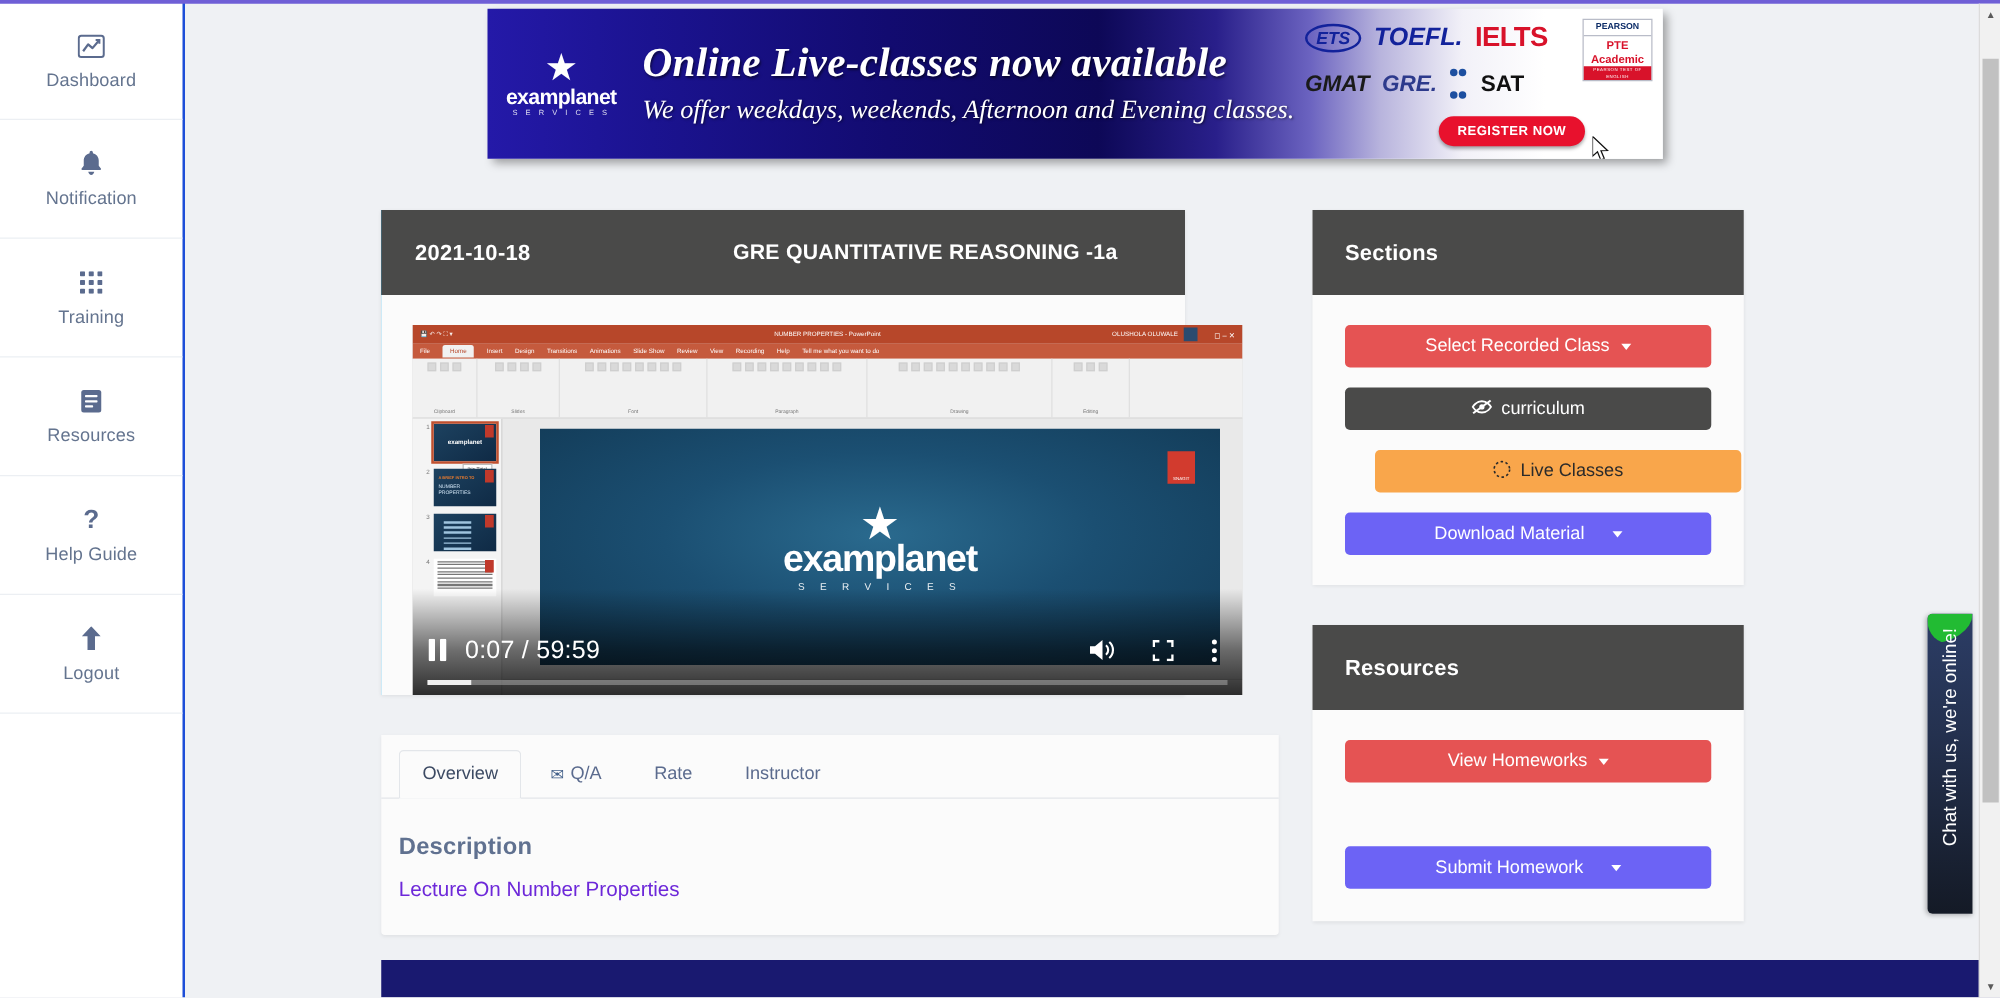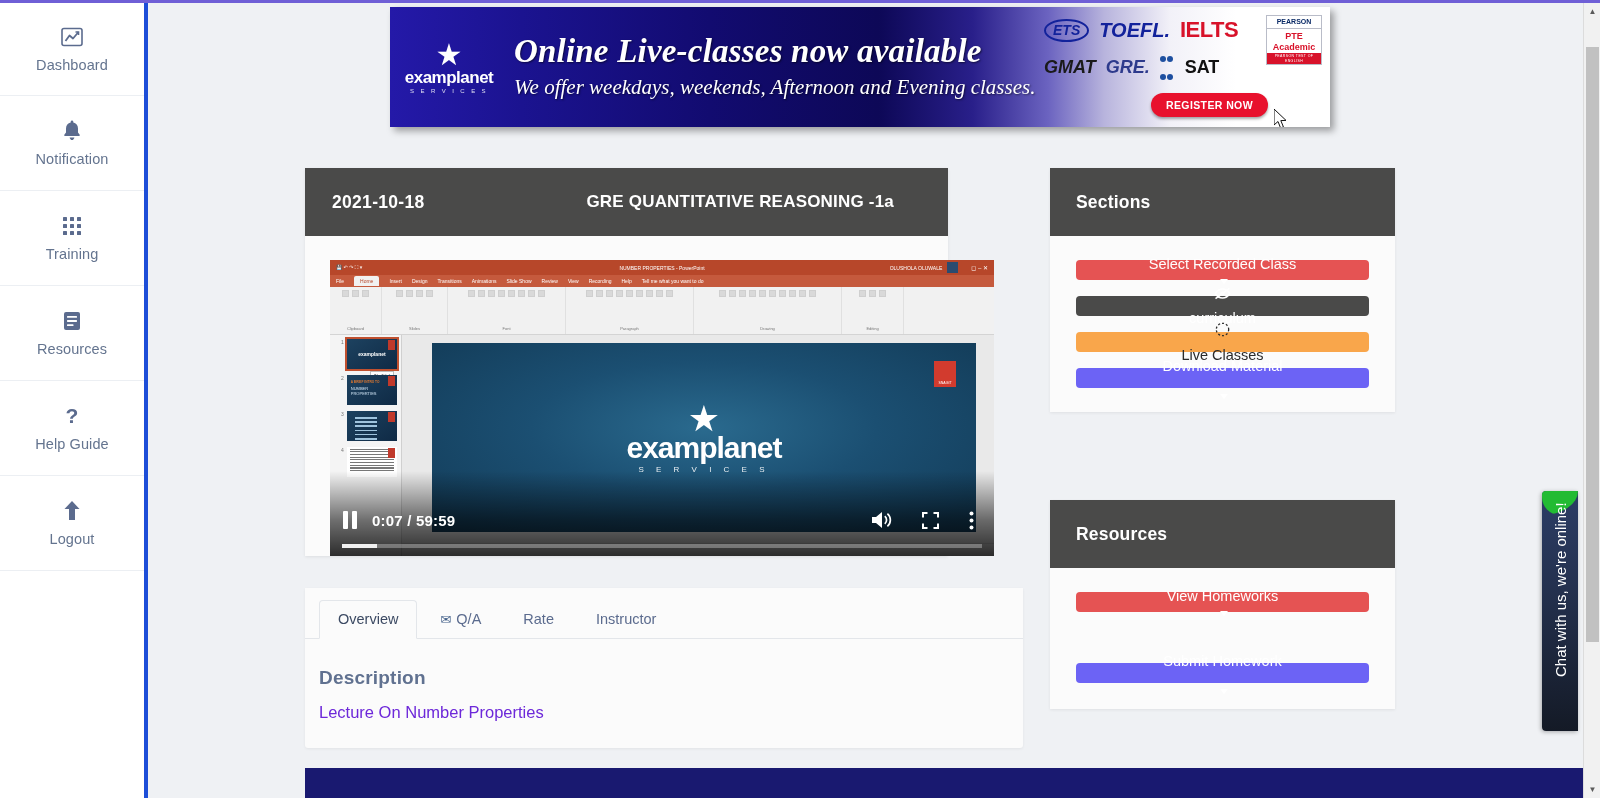--- a/index.html
+++ b/index.html
@@ -18,21 +18,21 @@
   .app {
     position: relative;
     width: 1600px; height: 798px;
     display: flex;
   }
 
   
   .sidebar {
     width: 148px;
     background: #ffffff;
-    border-right: 4px solid #1d4ed8;
+    border-right: 2px solid #1d4ed8;
     flex: 0 0 148px;
     padding-top: 3px;
     z-index: 10;
   }
   .nav-item {
     height: 95px;
     border-bottom: 1px solid #eceff3;
     display: flex;
     flex-direction: column;
     align-items: center;
@@ -293,21 +293,21 @@
   }
   .ctrl-bar {
     position: absolute; left: 0; right: 0; bottom: 0; height: 60px;
     display: flex; align-items: center;
     padding: 0 12px 12px 12px;
     color: #fff;
   }
   .ctrl-left { display: flex; align-items: center; gap: 14px; }
   .ctrl-right { margin-left: auto; display: flex; align-items: center; gap: 30px; padding-right: 8px;}
   .ctrl-btn { cursor: pointer; display: flex; align-items: center; }
-  .time { font-size: 15px; font-weight: bold; letter-spacing: .2px; }
+  .time { font-size: 20px; font-weight: normal; letter-spacing: .2px; }
   .progress {
     position: absolute; left: 12px; right: 12px; bottom: 8px;
     height: 4px; background: rgba(255,255,255,.3);
     cursor: pointer;
   }
   .progress .played { width: 5.5%; height: 100%; background: #f0f0f0; }
 
   
   .tabs-card {
     position: absolute; left: 157px; top: 588px;
@@ -357,39 +357,38 @@
   #resources-panel { left: 902px; top: 500px; }
   .panel-head {
     background: #4a4a49; color: #fff;
     height: 68px; display: flex; align-items: center;
     padding: 0 26px;
     font-size: 17.5px; font-weight: bold; letter-spacing: .2px;
   }
   .panel-body { padding: 24px 26px 24px 26px; }
   .pbtn {
     display: flex; align-items: center; justify-content: center; gap: 7px;
-    width: 100%; height: 20px;
+    width: 100%; height: 34px;
     border: none; border-radius: 4px;
     color: #fff; font-size: 14.5px;
     font-family: "Liberation Sans", sans-serif;
     cursor: pointer;
     margin-bottom: 16px;
-    flex-direction: column;
   }
   .pbtn:last-child { margin-bottom: 0; }
   .pbtn .caret {
     display: inline-block;
     width: 0; height: 0; margin-left: 2px;
     border-left: 4.5px solid transparent;
     border-right: 4.5px solid transparent;
     border-top: 5px solid currentColor;
   }
   .pbtn.danger  { background: #e55353; }
   .pbtn.dark    { background: #4a4a49; }
-  .pbtn.warn    { background: #f9a64b; color: #2b2b2b; }
+  .pbtn.warn    { background: #f9a64b; color: #2b2b2b; margin-left: 24px; }
   .pbtn.purple  { background: #6c63f5; gap: 20px; }
   .res-body { padding: 24px 26px 26px 26px; }
   .res-body .pbtn { margin-bottom: 51px; }
   .res-body .pbtn:last-child { margin-bottom: 0; justify-content: center; }
 
   
   .footer {
     position: absolute; left: 157px; right: 0; top: 768px; height: 30px;
     background: #191970;
     overflow: hidden;

